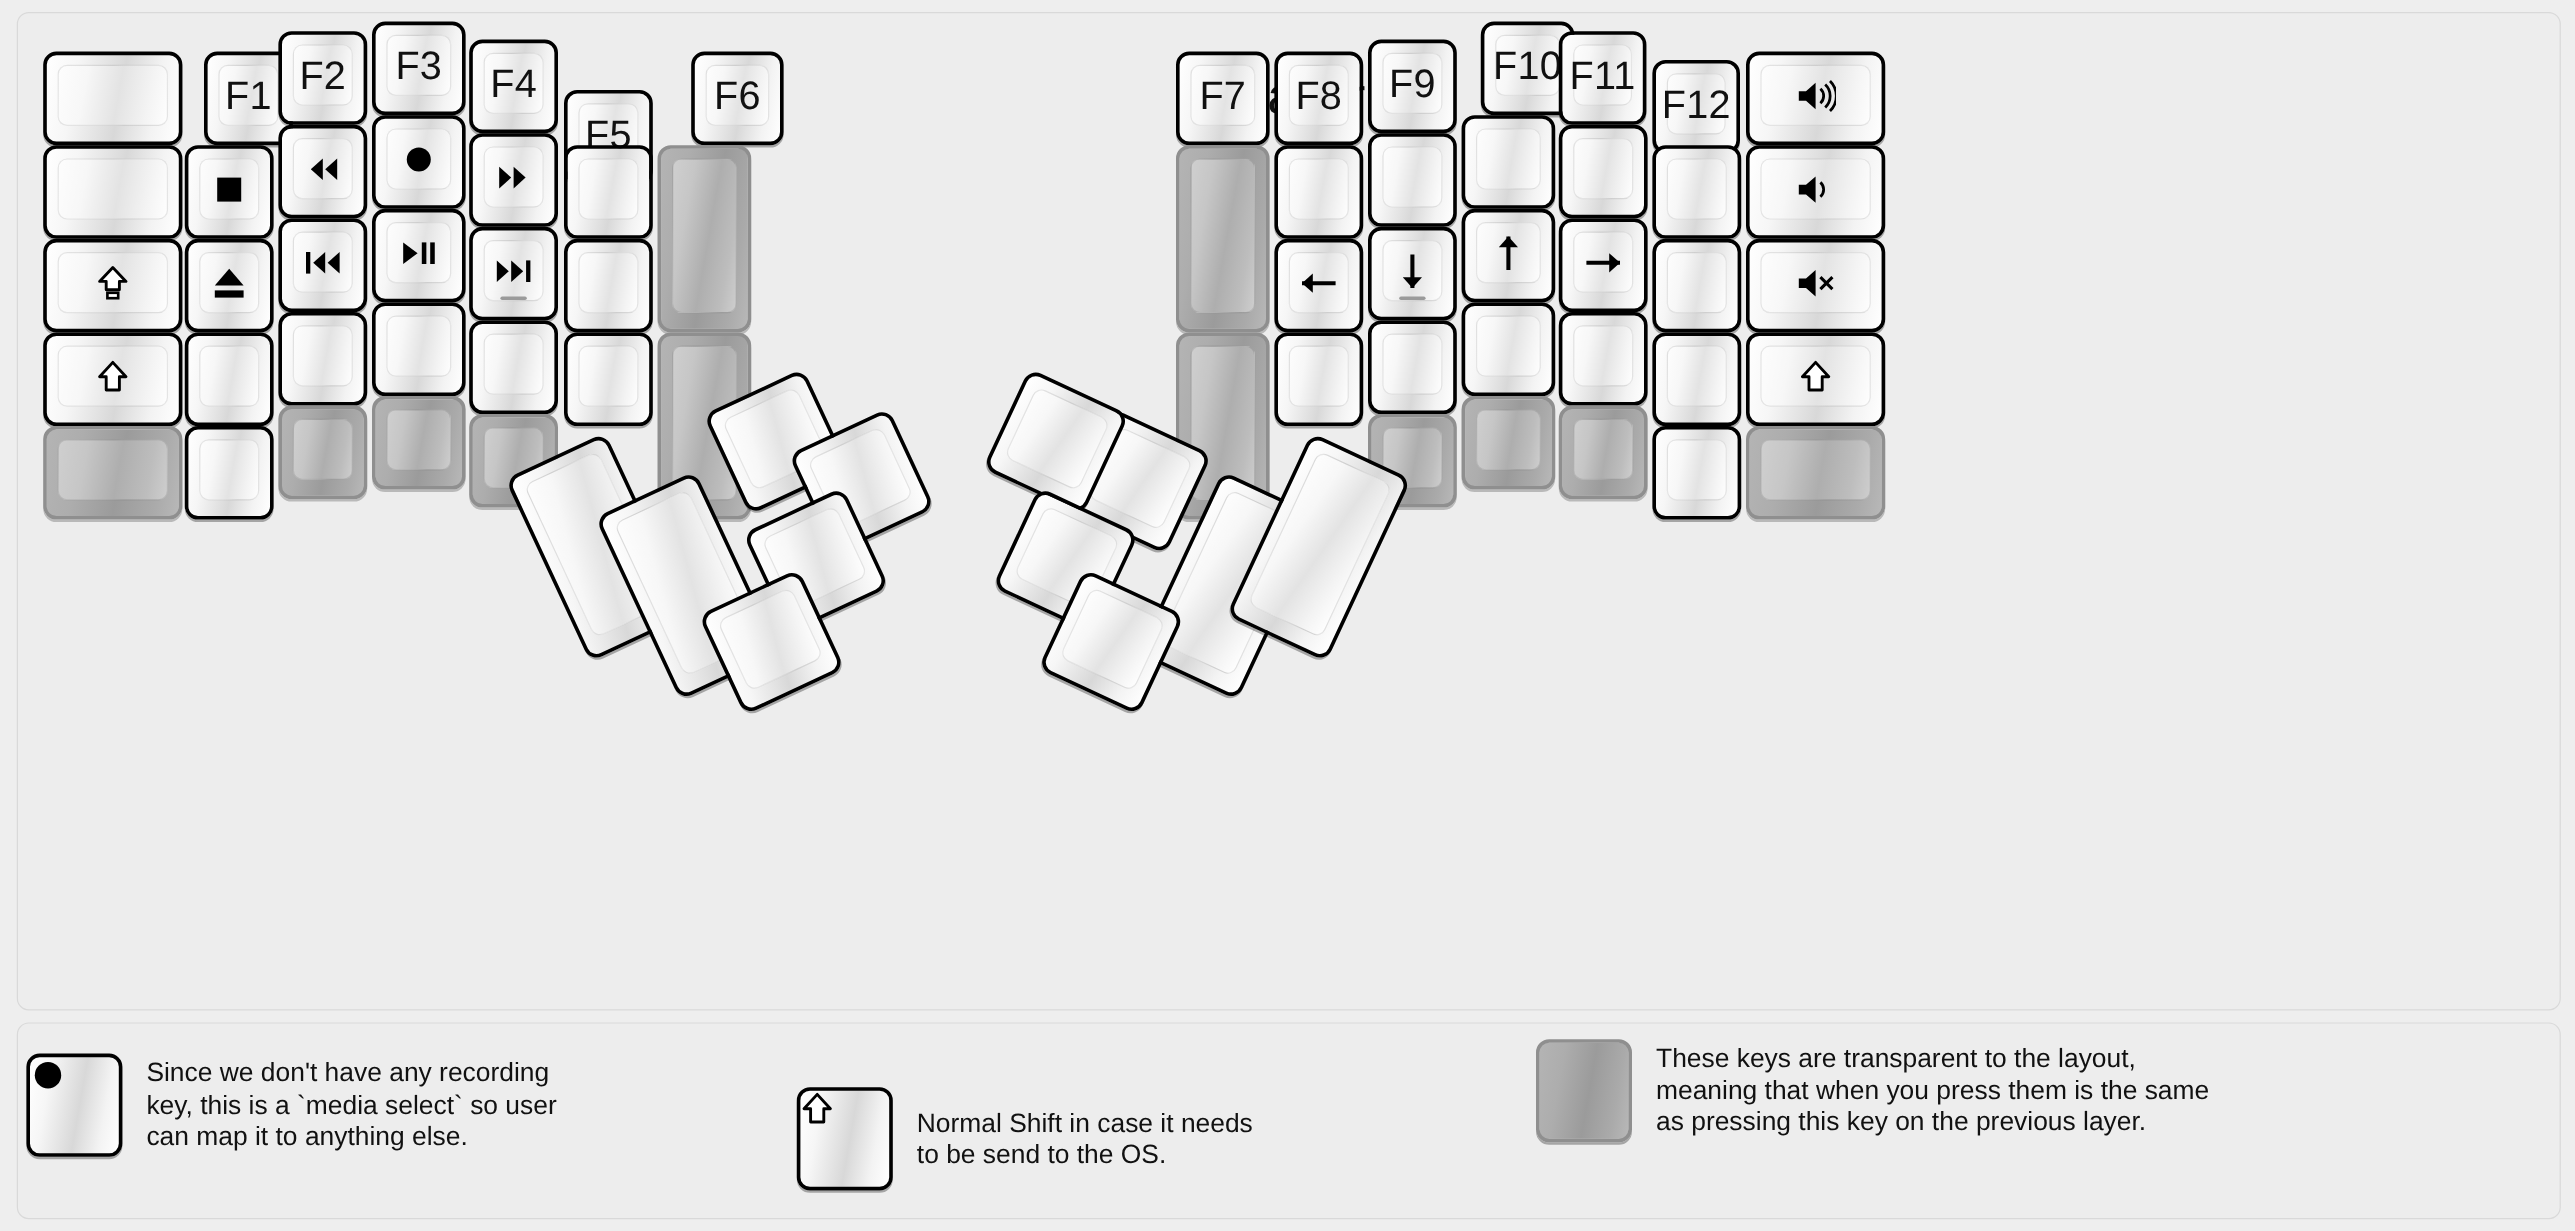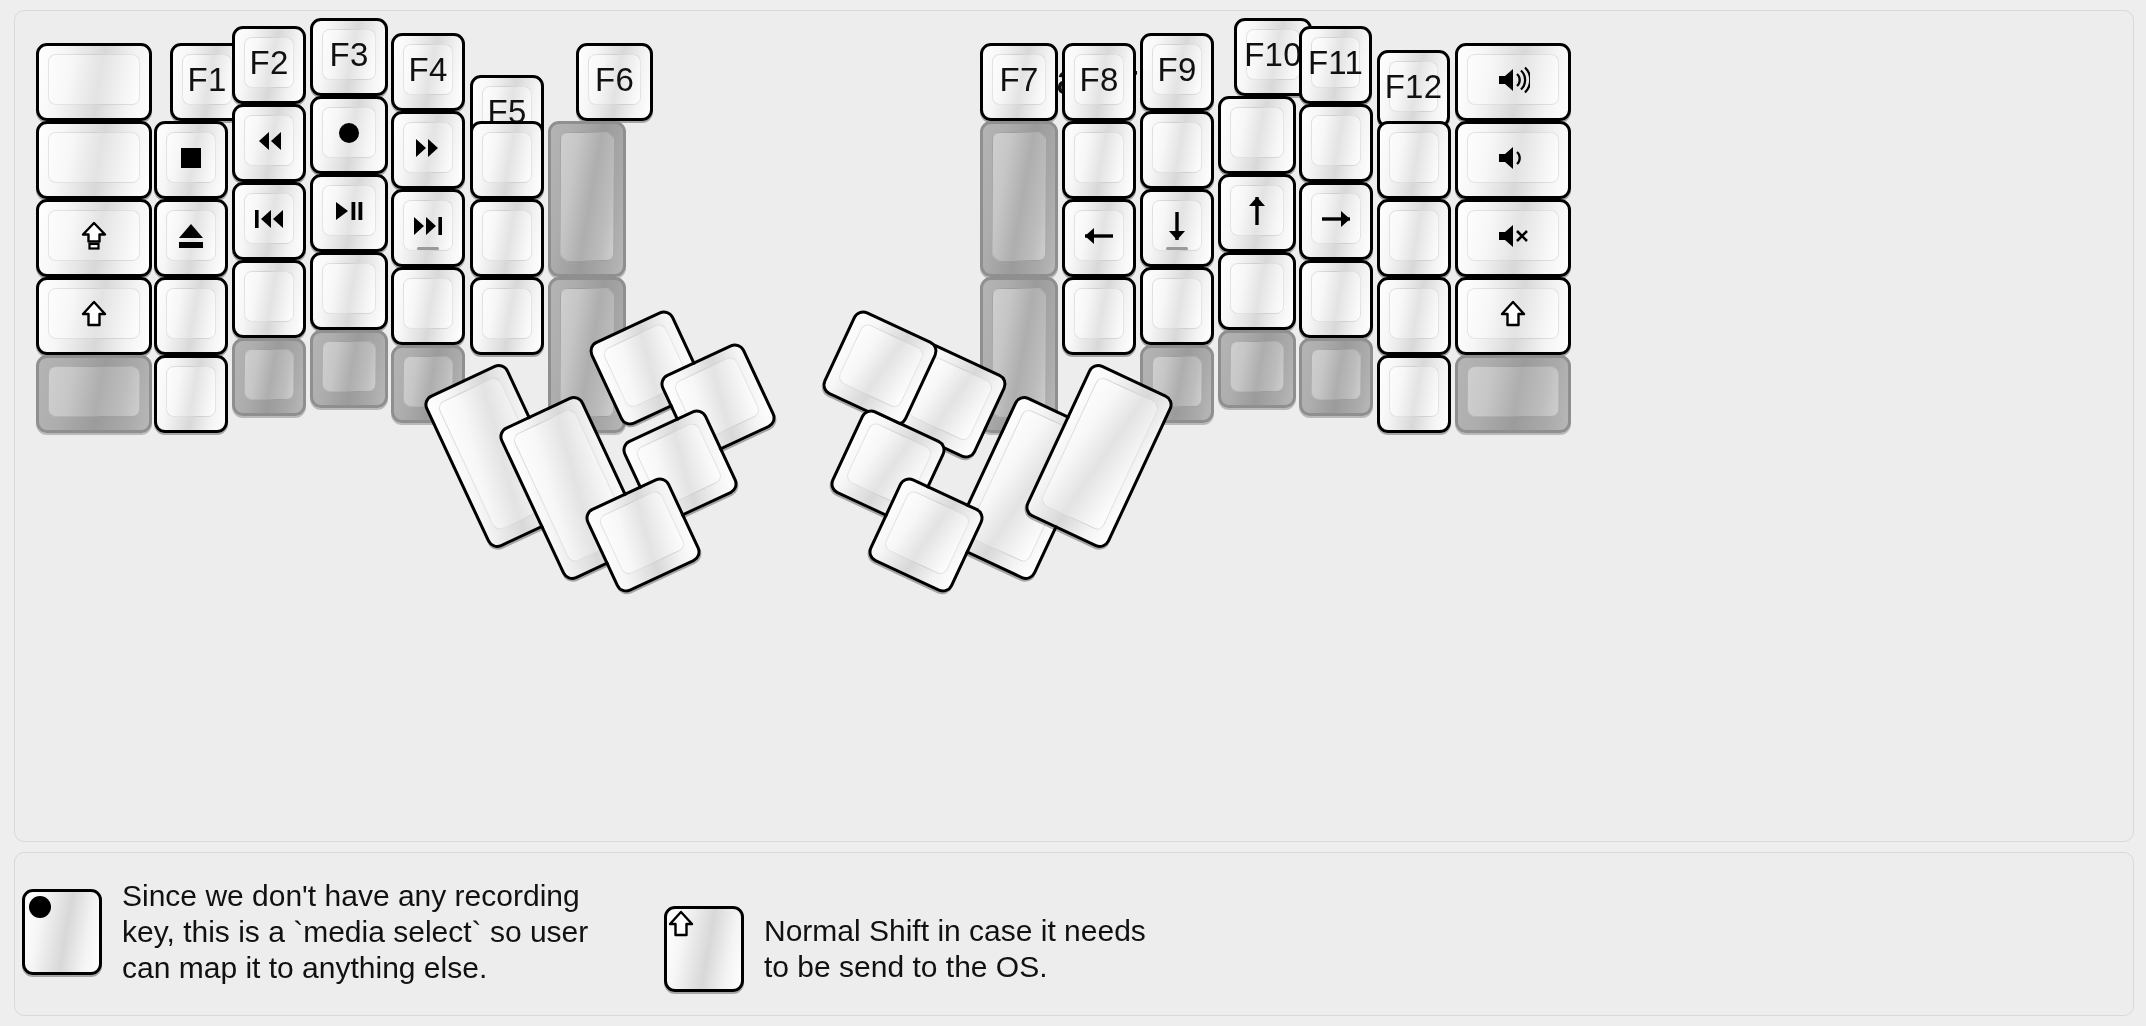--- a/index.html
+++ b/index.html
@@ -74,21 +74,21 @@
   }
   .legend-key .cap{left:8px;top:7px;right:8px;bottom:12px;}
   .legend-key.trans{
     background:linear-gradient(100deg,#b4b4b4 0%,#adadad 25%,#9b9b9b 55%,#aaaaaa 82%,#b8b8b8 100%);
     border-color:#8f8f8f;
   }
   .legend-key.trans .cap{
     background:linear-gradient(100deg,#cfcfcf 0%,#c6c6c6 25%,#aeaeae 55%,#bdbdbd 82%,#cecece 100%);
   }
   .legend-text{
-    margin-left:20px;font-size:30px;line-height:1.20;color:#111;
+    margin-left:20px;font-size:22px;line-height:1.20;color:#111;
     white-space:pre-line;
   }
   svg{display:block;}
 </style>
 </head>
 <body>
 
 <div id="root">
 
   <div class="panel" id="board-panel"></div>
@@ -502,14 +502,22 @@
           <svg width="28" height="30" viewBox="0 0 28 30">
               <path d="M14 3 L25 15 L19.5 15 L19.5 26 L8.5 26 L8.5 15 L3 15 Z" fill="#fff" stroke="#000" stroke-width="2.4" stroke-linejoin="round"></path>
             </svg>
         </span>
       </div>
     </div>
     <div class="legend-text">Normal Shift in case it needs
 to be send to the OS.</div>
   </div>
 
+  <div class="legend-item" id="legend-2" style="left:1280px;top:866px;">
+    <div class="legend-key trans">
+      <div class="cap"></div>
+    </div>
+    <div class="legend-text">These keys are transparent to the layout,
+meaning that when you press them is the same
+as pressing this key on the previous layer.</div>
+  </div>
 
 </div>
 
 </body></html>

